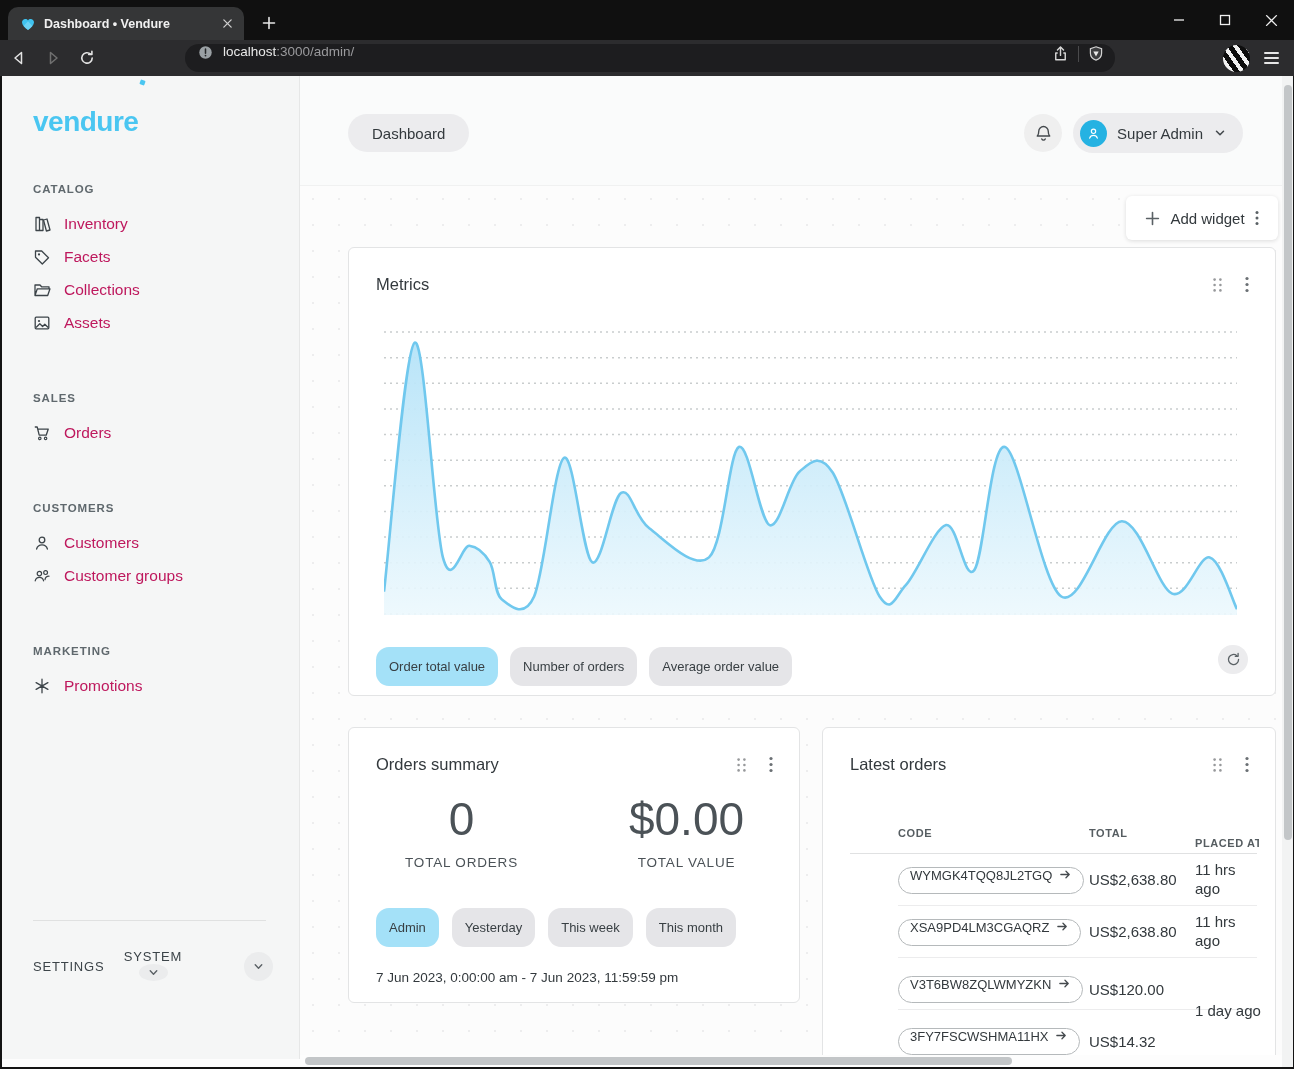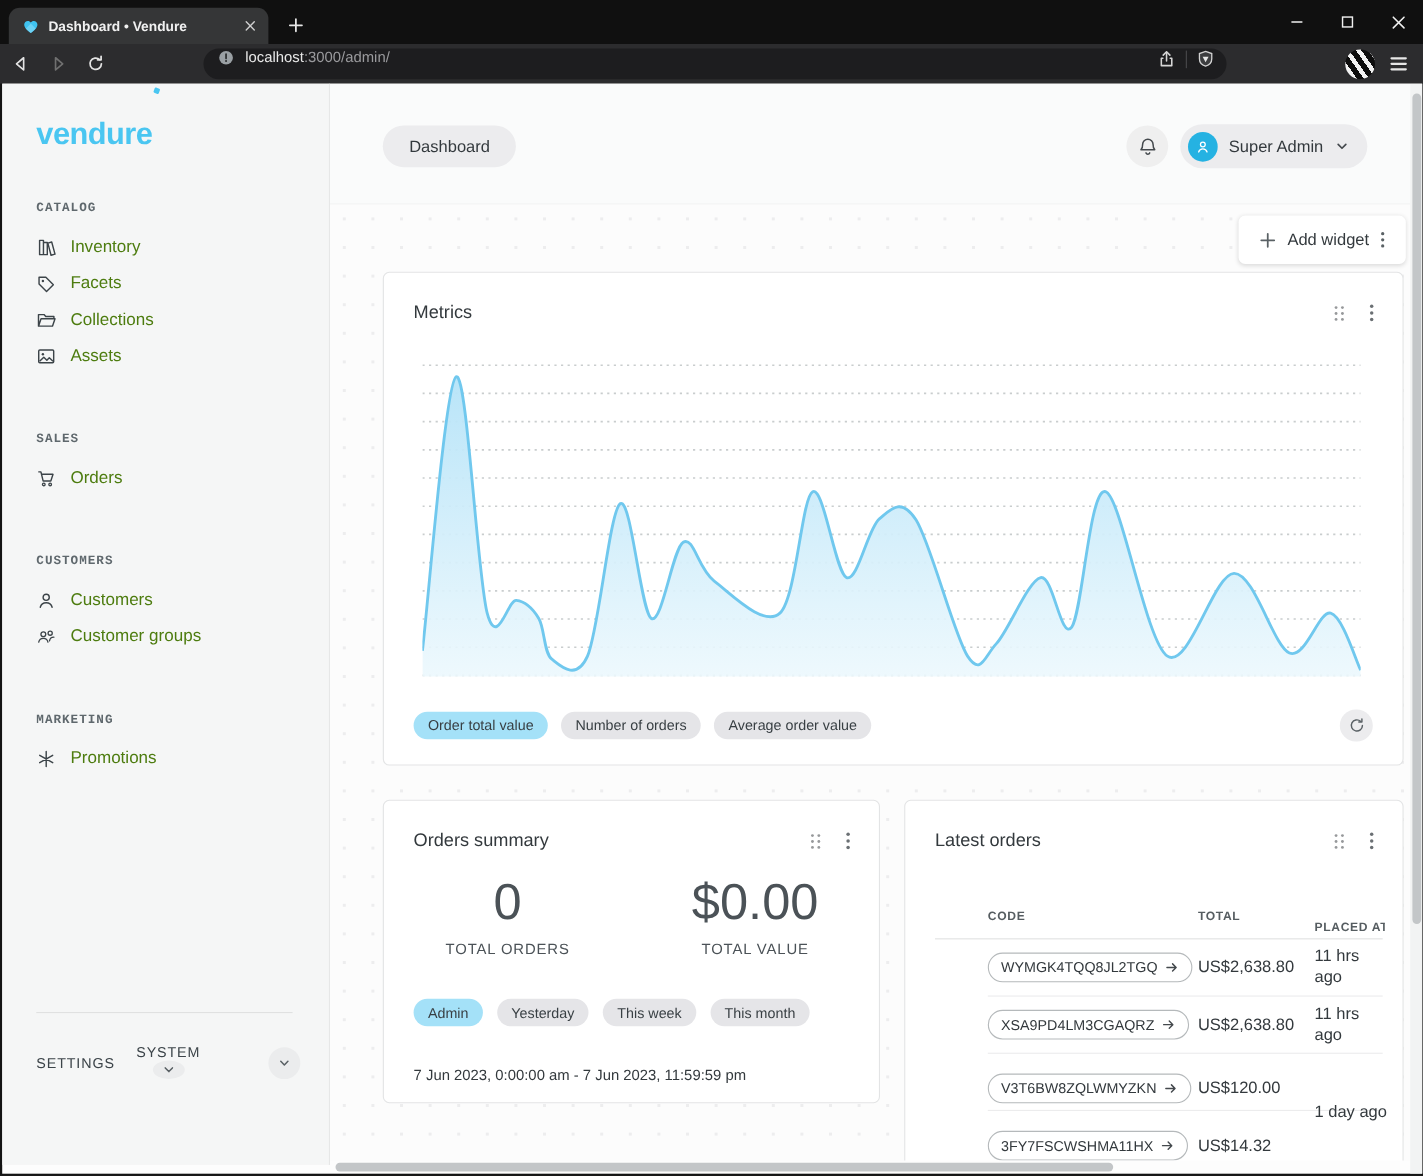--- a/index.html
+++ b/index.html
@@ -29,23 +29,23 @@
   .menu-bar { width:15px; height:2px; background:#e6e6e6; border-radius:1px; }
 
   
   .app { position:absolute; left:2px; right:1px; top:76px; bottom:2px; background:#fdfdfd; overflow:hidden; }
 
   
   .sidebar { position:absolute; left:0; top:0; width:298px; height:calc(100% - 8px); background:#f5f6f6; border-right:1px solid #e6e7e7; }
   .logo { margin:30px 0 0 31px; font-size:28px; font-weight:700; letter-spacing:-0.5px; color:#4ac6f1; display:inline-flex; }
   .logo-mark { width:5px; height:5px; background:#4ac6f1; border-radius:1px; margin:4px 0 0 2px; transform:rotate(20deg); }
   .nav { margin-top:45px; }
-  .nav-header { margin:53px 0 12px 31px; font-size:11.5px; font-weight:600; letter-spacing:0.9px; color:#5f686d;font-family:Liberation Mono, monospace; }
+  .nav-header { margin:53px 0 12px 31px; font-size:11.5px; font-weight:600; letter-spacing:0.9px; color:#5f686d; }
   .nav-section:first-child .nav-header { margin-top:0; }
-  .nav-item { height:33px; display:flex; align-items:center; gap:13px; padding-left:31px; font-size:15.5px; color:#4d7c0f; cursor:default; }
+  .nav-item { height:33px; display:flex; align-items:center; gap:13px; padding-left:31px; font-size:15.5px; color:#be185d; cursor:default; }
   .nav-item svg { flex:0 0 auto; }
   .side-divider { position:absolute; left:31px; right:33px; top:844px; height:1px; background:#e0e1e1; }
   .side-collapsed { position:absolute; left:31px; right:26px; height:32px; display:flex; align-items:center; justify-content:space-between; }
   .side-collapsed .lbl { font-size:13px; letter-spacing:0.8px; color:#3c4449; font-weight:500; }
   .chev-btn { width:29px; height:29px; border-radius:50%; background:#ebeced; border:none; display:flex; align-items:center; justify-content:center; }
 
   
   .main-header { position:absolute; left:298px; right:11px; top:0; height:110px; background:#fafbfb; border-bottom:1px solid #f0f1f1; }
   .page-pill { position:absolute; left:48px; top:38px; height:38px; padding:0 24px; border:none; border-radius:19px; background:#ececee; font-size:15px; color:#33393d; font-family:inherit; }
   .hdr-right { position:absolute; right:39px; top:37px; display:flex; align-items:center; gap:11px; }
@@ -62,40 +62,40 @@
   .card-title { flex:1; font-size:16.5px; color:#33393d; font-weight:400; }
   .card-tools { display:flex; align-items:center; gap:18px; }
   .tool-btn { background:none; border:none; display:flex; align-items:center; justify-content:center; padding:2px; }
 
   .add-widget { position:absolute; left:826px; top:10px; width:152px; height:44px; background:#fff; border:none; border-radius:6px; box-shadow:0 1px 4px rgba(0,0,0,0.13); display:flex; align-items:center; justify-content:center; gap:10px; font-size:15px; color:#33393d; font-family:inherit; }
 
   .metrics-card { left:48px; top:61px; width:928px; height:449px; }
   .chart-wrap { position:absolute; left:35px; top:79px; width:853px; height:292px; }
   .grid { stroke:#c9cdce; stroke-width:1.5; stroke-dasharray:2 4; }
   .pill-row { position:absolute; left:27px; top:399px; display:flex; gap:12px; }
-  .pill { height:25px; padding:0 13px; border:none; border-radius:13px; background:#e5e5e8; font-size:13px; color:#383f43; display:flex; align-items:center; font-family:inherit; white-space:nowrap; }
+  .pill { height:39px; padding:0 13px; border:none; border-radius:13px; background:#e5e5e8; font-size:13px; color:#383f43; display:flex; align-items:center; font-family:inherit; white-space:nowrap; }
   .pill.active { background:#a4e1f8; }
   .refresh-btn { position:absolute; right:27px; top:397px; width:30px; height:29px; border:none; border-radius:15px; background:#ececee; display:flex; align-items:center; justify-content:center; }
 
   .summary-card { left:48px; top:541px; width:452px; height:276px; }
   .stats { position:absolute; left:0; top:66px; width:100%; display:flex; }
   .stat { flex:1; text-align:center; }
   .stat-num { font-size:46px; color:#4b5257; line-height:1.1; }
   .stat-lbl { margin-top:10px; font-size:13.5px; letter-spacing:0.8px; color:#4b5257; }
   .summary-pills { position:absolute; left:27px; top:180px; display:flex; gap:13px; }
   .date-range { position:absolute; left:27px; top:242px; font-size:13.5px; color:#33393d; }
 
   .latest-card { left:522px; top:541px; width:454px; height:390px; overflow:hidden; }
   .lo-table { position:absolute; left:27px; right:18px; top:84px; }
   .lo-head, .lo-row { display:grid; grid-template-columns:191px 106px 64px; margin-left:48px; align-items:center; }
   .lo-head { height:41px; font-size:11px; font-weight:700; letter-spacing:0.6px; color:#565d61; }
   .lo-head .clip { white-space:nowrap; overflow:hidden;margin-top:20px; }
   .lo-rows { border-top:1px solid #e0e1e2; margin-left:0; }
   .lo-row { height:52px; border-bottom:1px solid #ececed; }
-  .code-pill { display:inline-flex; align-items:center; gap:7px; height:27px; padding:0 11px; border:1.5px solid #b5b9bb; border-radius:15px; background:#fff; font-size:13px; color:#33393d; font-family:inherit; white-space:nowrap; }
+  .code-pill { display:inline-flex; align-items:flex-start; gap:7px; height:27px; padding:0 11px; border:1.5px solid #b5b9bb; border-radius:15px; background:#fff; font-size:13px; color:#33393d; font-family:inherit; white-space:nowrap; }
   .lo-total { font-size:15px; color:#33393d; }
   .lo-placed { font-size:15px; color:#33393d; width:64px; line-height:1.25; }
   .lo-row.oneline .lo-placed { white-space:nowrap;margin-top:44px; }
 
   
   .vscroll { position:absolute; right:0; top:0; width:11px; height:100%; background:#f2f3f3; }
   .vscroll .thumb { position:absolute; left:1.5px; top:9px; width:8px; height:755px; background:#c3c6c8; border-radius:4px; }
   .hscroll { position:absolute; left:298px; right:11px; bottom:2px; height:8px; }
   .hscroll .thumb { position:absolute; left:5px; top:0; width:72%; height:8px; background:#c3c6c8; border-radius:4px; }
 

